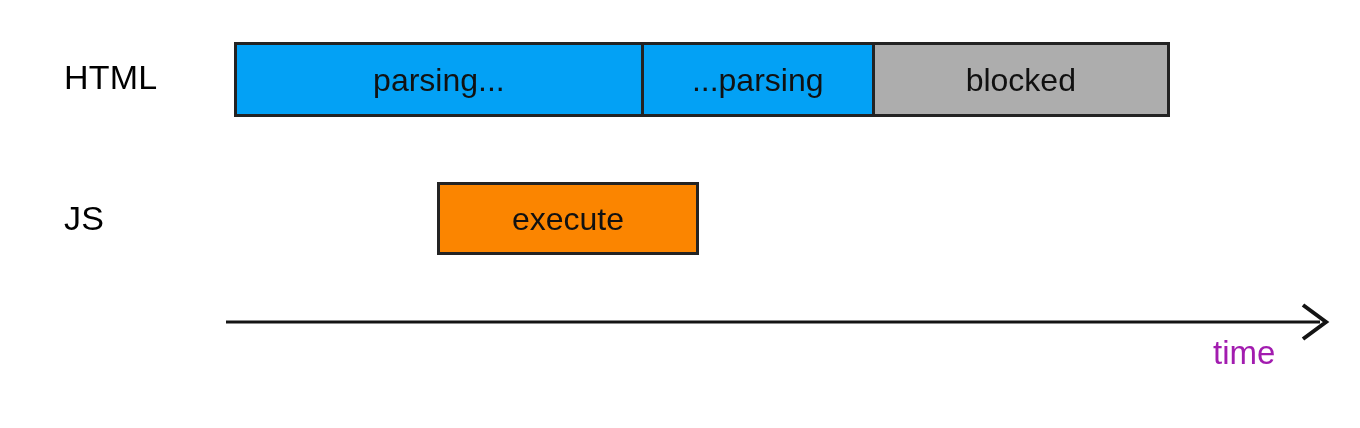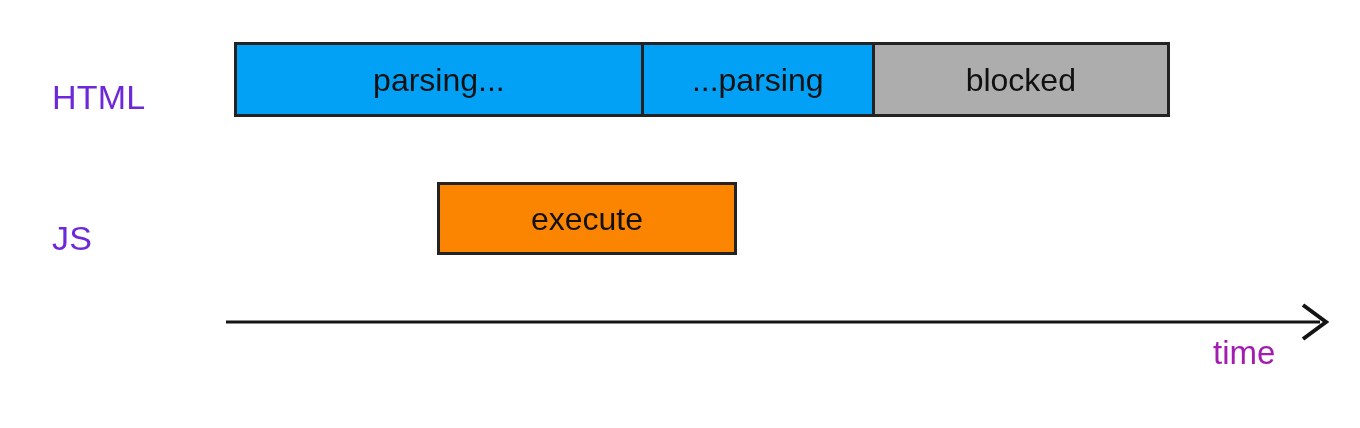--- a/index.html
+++ b/index.html
@@ -15,27 +15,26 @@
     position: relative;
     width: 1360px;
     height: 428px;
     background: #ffffff;
     overflow: hidden;
   }
 
   
   .row-label {
     position: absolute;
-    left: 52px;
+    left: 64px;
     font-size: 34px;
     line-height: 1;
-    color: #6d28d9;
+    color: #000000;
     letter-spacing: 0.2px;
     white-space: nowrap;
-    margin-top: 20px;
   }
   #label-html { top: 60px; }
   #label-js   { top: 201px; }
 
   
   .bar-track {
     position: absolute;
     display: flex;
     box-sizing: border-box;
   }
@@ -64,21 +63,21 @@
     white-space: nowrap;
     margin-right: -3px;      
     position: relative;
   }
   .segment:last-child { margin-right: 0; }
 
   .seg-parsing  { width: 412px; background: #03A1F5; }
   .seg-blocked  { width: 300px; background: #ADADAD; }
   .seg-parsing2 { width: 235px; background: #03A1F5; }
   .seg-fetch    { width: 204px; background: #FCC63E; }
-  .seg-execute  { width: 300px; background: #FB8500; text-align: center; }
+  .seg-execute  { width: 262px; background: #FB8500; text-align: center; }
 
   
   #time-axis {
     position: absolute;
     left: 220px;
     top: 296px;
     width: 1120px;
     height: 60px;
     overflow: visible;
   }

